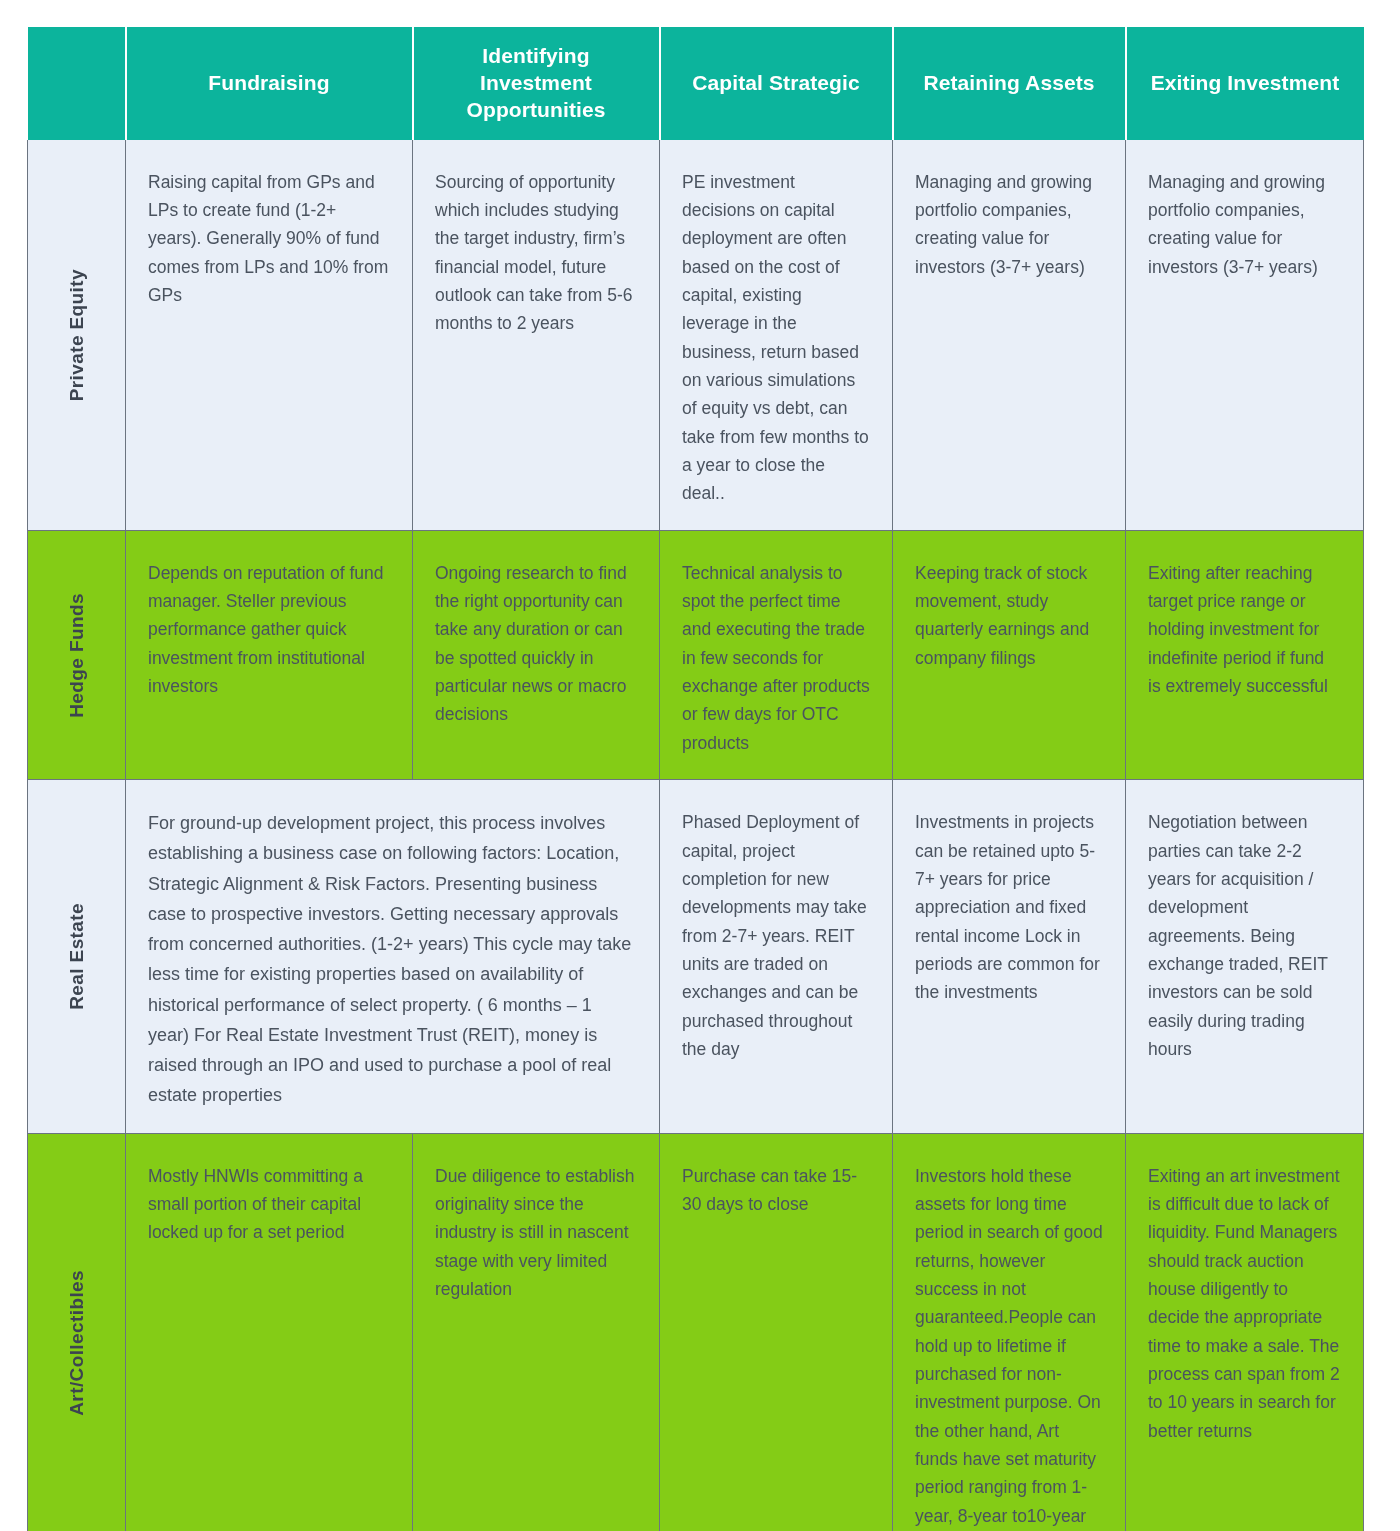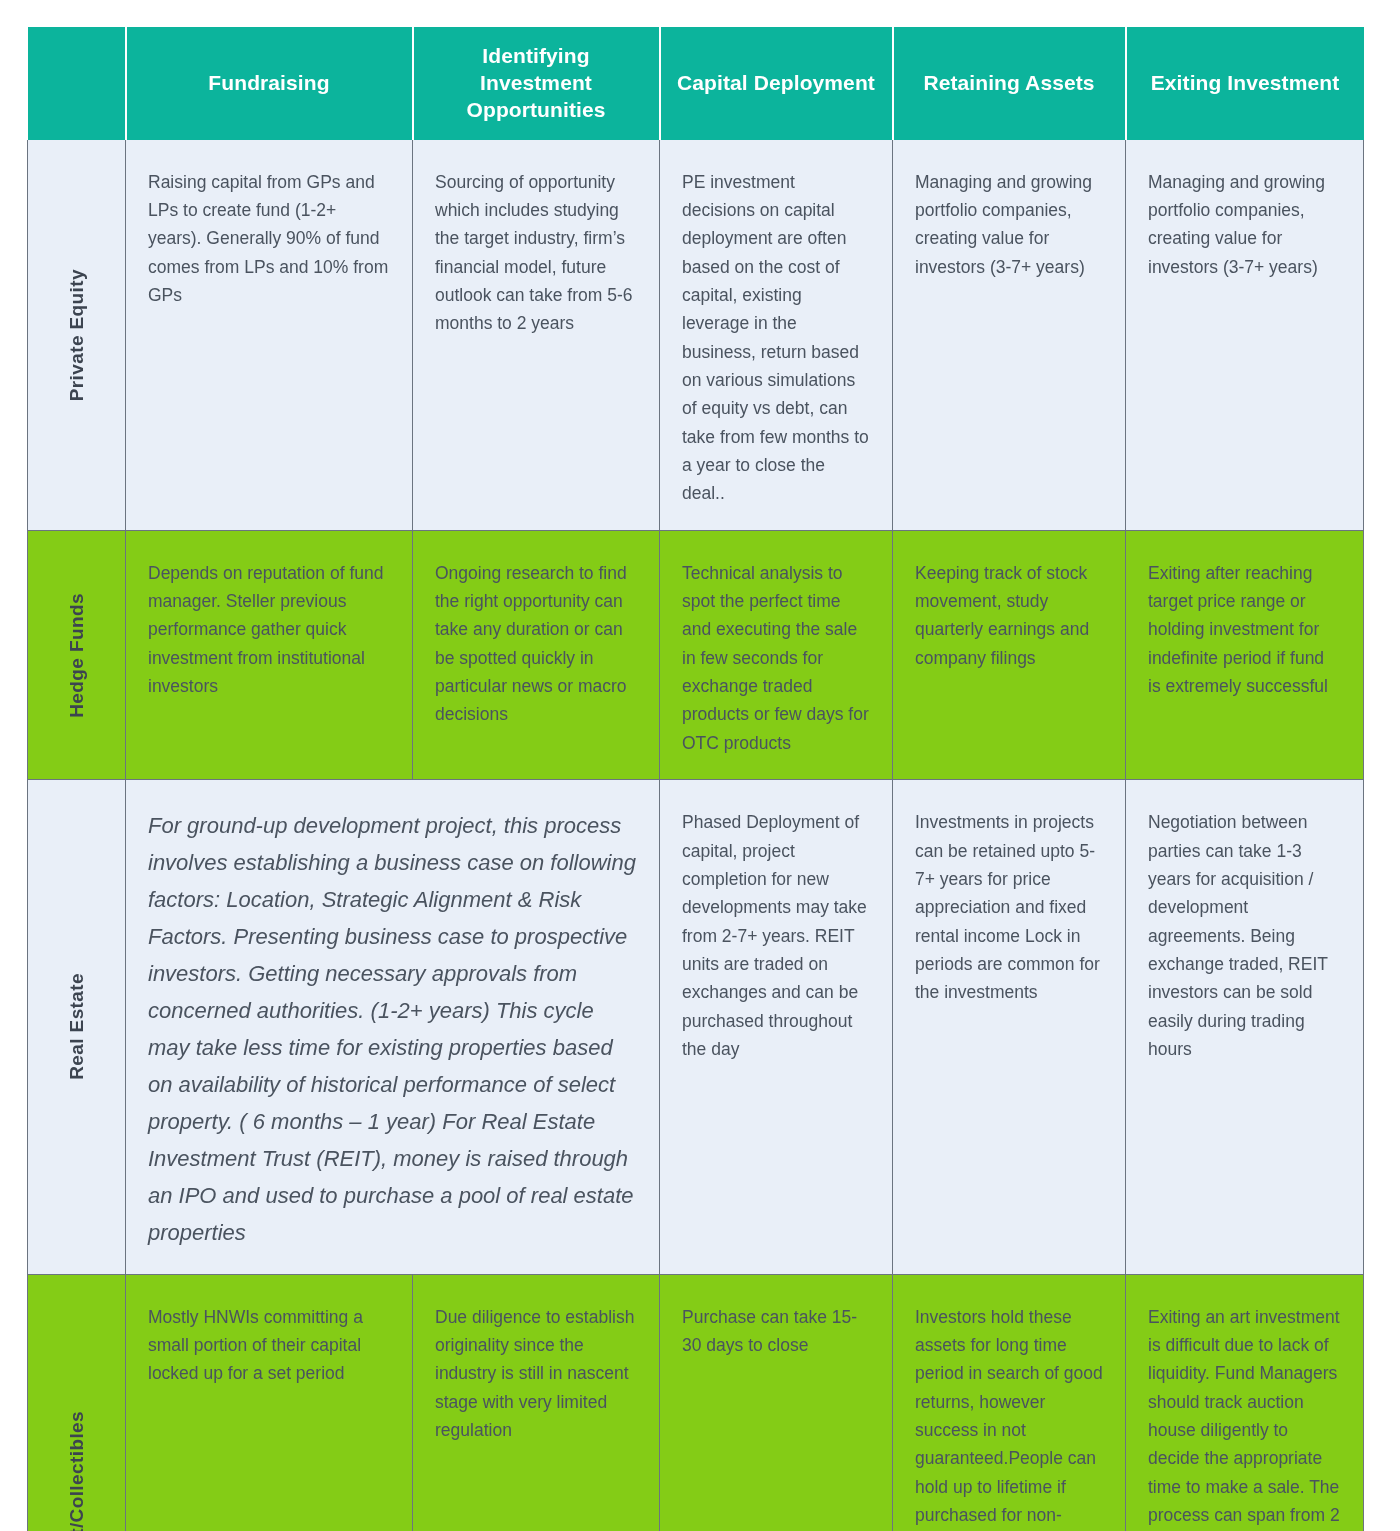--- a/index.html
+++ b/index.html
@@ -94,23 +94,22 @@
     white-space: nowrap;
   }
 
   .cell-text {
     font-size: 17.5px;
     line-height: 1.62;
     color: #4a535f;
     font-weight: 400;
   }
   .cell-text.wide {
-    font-size: 22px;
+    font-size: 18px;
     line-height: 1.68;
-    font-style: italic;
   }
 
   
   col.c-fund { width: 287px; }
   col.c-ident { width: 247px; }
   col.c-deploy { width: 233px; }
   col.c-retain { width: 233px; }
   col.c-exit { width: 238px; }
 </style>
 </head>
@@ -126,21 +125,21 @@
       <col class="c-deploy">
       <col class="c-retain">
       <col class="c-exit">
     </colgroup>
 
     <thead>
       <tr>
         <th class="corner"></th>
         <th class="stage">Fundraising</th>
         <th class="stage">Identifying Investment Opportunities</th>
-        <th class="stage">Capital Deployment</th>
+        <th class="stage">Capital Strategic</th>
         <th class="stage">Retaining Assets</th>
         <th class="stage">Exiting Investment</th>
       </tr>
     </thead>
 
     <tbody>
 
       <tr>
         <td class="rowhead">
           <div class="rowhead-inner">
@@ -170,21 +169,21 @@
             <span class="rowhead-label">Hedge Funds</span>
           </div>
         </td>
         <td>
           <div class="cell-text">Depends on reputation of fund manager. Steller previous performance gather quick investment from institutional investors</div>
         </td>
         <td>
           <div class="cell-text">Ongoing research to find the right opportunity can take any duration or can be spotted quickly in particular news or macro decisions</div>
         </td>
         <td>
-          <div class="cell-text">Technical analysis to spot the perfect time and executing the sale in few seconds for exchange traded products or few days for OTC products</div>
+          <div class="cell-text">Technical analysis to spot the perfect time and executing the trade in few seconds for exchange after products or few days for OTC products</div>
         </td>
         <td>
           <div class="cell-text">Keeping track of stock movement, study quarterly earnings and company filings</div>
         </td>
         <td class="last">
           <div class="cell-text">Exiting after reaching target price range or holding investment for indefinite period if fund is extremely successful</div>
         </td>
       </tr>
 
       <tr>
@@ -196,21 +195,21 @@
         <td colspan="2">
           <div class="cell-text wide">For ground-up development project, this process involves establishing a business case on following factors: Location, Strategic Alignment &amp; Risk Factors. Presenting business case to prospective investors. Getting necessary approvals from concerned authorities. (1-2+ years)  This cycle may take less time for existing properties based on availability of historical performance of select property. ( 6 months – 1 year) For Real Estate Investment Trust (REIT), money is raised through an IPO and used to purchase a pool of real estate properties</div>
         </td>
         <td>
           <div class="cell-text">Phased Deployment of capital, project completion for new developments may take from 2-7+ years. REIT units are traded on exchanges and can be purchased throughout the day</div>
         </td>
         <td>
           <div class="cell-text">Investments in projects can be retained upto 5-7+ years for price appreciation and fixed rental income Lock in periods are common for the investments</div>
         </td>
         <td class="last">
-          <div class="cell-text">Negotiation between parties can take 1-3 years for acquisition / development agreements. Being exchange traded, REIT investors can be sold easily during trading hours</div>
+          <div class="cell-text">Negotiation between parties can take 2-2 years for acquisition / development agreements. Being exchange traded, REIT investors can be sold easily during trading hours</div>
         </td>
       </tr>
 
       <tr class="alt">
         <td class="rowhead">
           <div class="rowhead-inner">
             <span class="rowhead-label">Art/Collectibles</span>
           </div>
         </td>
         <td>

